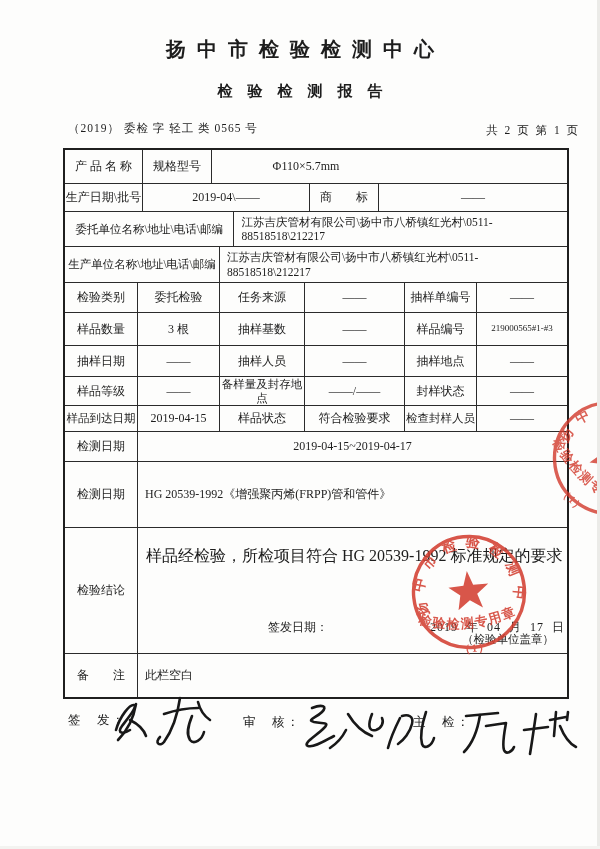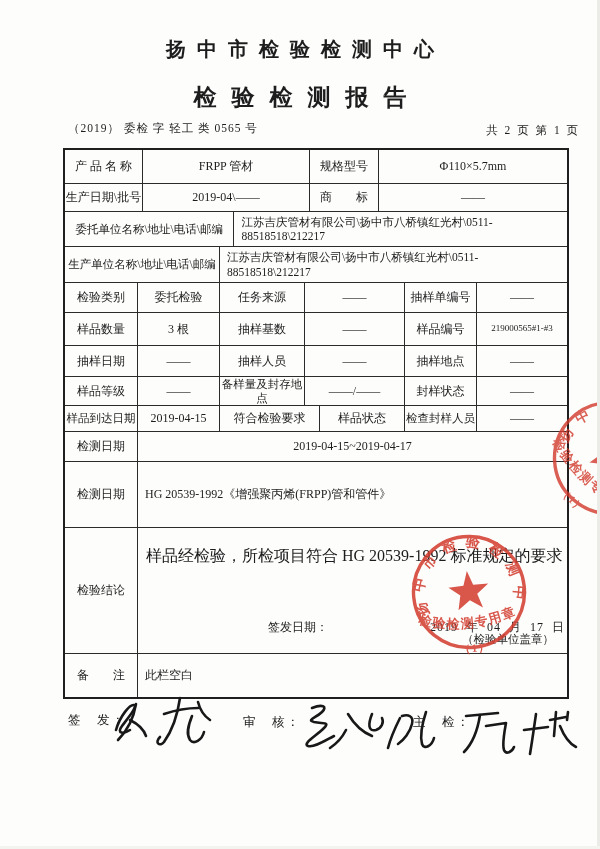--- a/index.html
+++ b/index.html
@@ -10,21 +10,21 @@
     color:#1d1d1d;
   }
   .abs{position:absolute;}
   
   .org-title{
     left:0;right:0;top:36px;text-align:center;
     font-size:20px;font-weight:bold;letter-spacing:11px;padding-left:11px;
   }
   .report-title{
     left:0;right:0;top:82px;text-align:center;
-    font-size:23px;font-weight:bold;letter-spacing:15px;padding-left:15px;
+    font-size:15px;font-weight:bold;letter-spacing:15px;padding-left:15px;
   }
   .ref-no{left:68px;top:121px;font-size:11.5px;letter-spacing:1px;}
   .page-info{right:20px;top:123px;font-size:11.5px;letter-spacing:2px;}
   
   .report-table{
     position:absolute;left:63px;top:148px;width:502px;
     border:2px solid #1f1f1f;background:transparent;
   }
   .row{display:flex;border-bottom:1px solid #2b2b2b;}
   .row.last{border-bottom:none;}
@@ -57,21 +57,20 @@
 
 <div class="abs org-title">扬中市检验检测中心</div>
 <div class="abs report-title">检验检测报告</div>
 <div class="abs ref-no">（2019） 委检 字 轻工 类 0565 号</div>
 <div class="abs page-info">共 2 页 第 1 页</div>
 
 <div class="report-table">
 
   <div class="row" style="height:33px">
     <div class="cell" style="width:78px">产 品 名 称</div>
-    <div class="cell" style="width:167px">FRPP 管材</div>
     <div class="cell" style="width:69px">规格型号</div>
     <div class="cell end" style="width:188px">Φ110×5.7mm</div>
   </div>
 
   <div class="row" style="height:27px">
     <div class="cell" style="width:78px">生产日期\批号</div>
     <div class="cell" style="width:167px">2019-04\——</div>
     <div class="cell" style="width:69px">商　　标</div>
     <div class="cell end" style="width:188px">——</div>
   </div>
@@ -118,22 +117,22 @@
     <div class="cell" style="width:82px">——</div>
     <div class="cell sm" style="width:85px">备样量及封存地点</div>
     <div class="cell" style="width:100px">——/——</div>
     <div class="cell" style="width:72px">封样状态</div>
     <div class="cell end" style="width:90px">——</div>
   </div>
 
   <div class="row" style="height:25px">
     <div class="cell sm" style="width:73px">样品到达日期</div>
     <div class="cell" style="width:82px">2019-04-15</div>
+    <div class="cell" style="width:85px">样品状态</div>
     <div class="cell" style="width:100px">符合检验要求</div>
-    <div class="cell" style="width:85px">样品状态</div>
     <div class="cell sm" style="width:72px">检查封样人员</div>
     <div class="cell end" style="width:90px">——</div>
   </div>
 
   <div class="row" style="height:29px">
     <div class="cell" style="width:73px">检测日期</div>
     <div class="cell end" style="width:429px">2019-04-15~2019-04-17</div>
   </div>
 
   <div class="row" style="height:65px">

